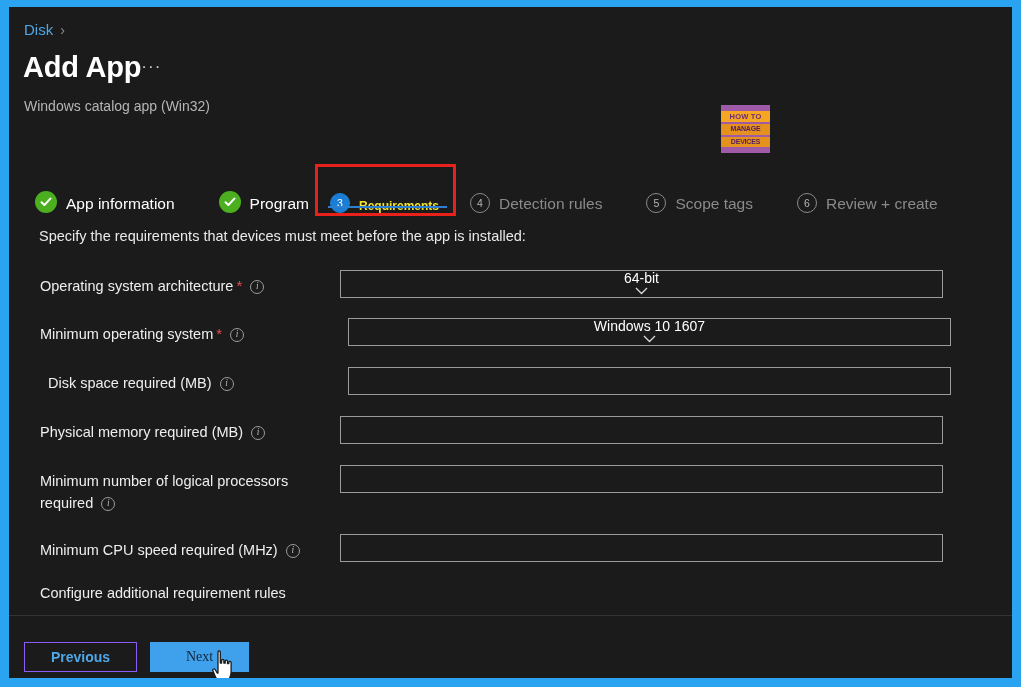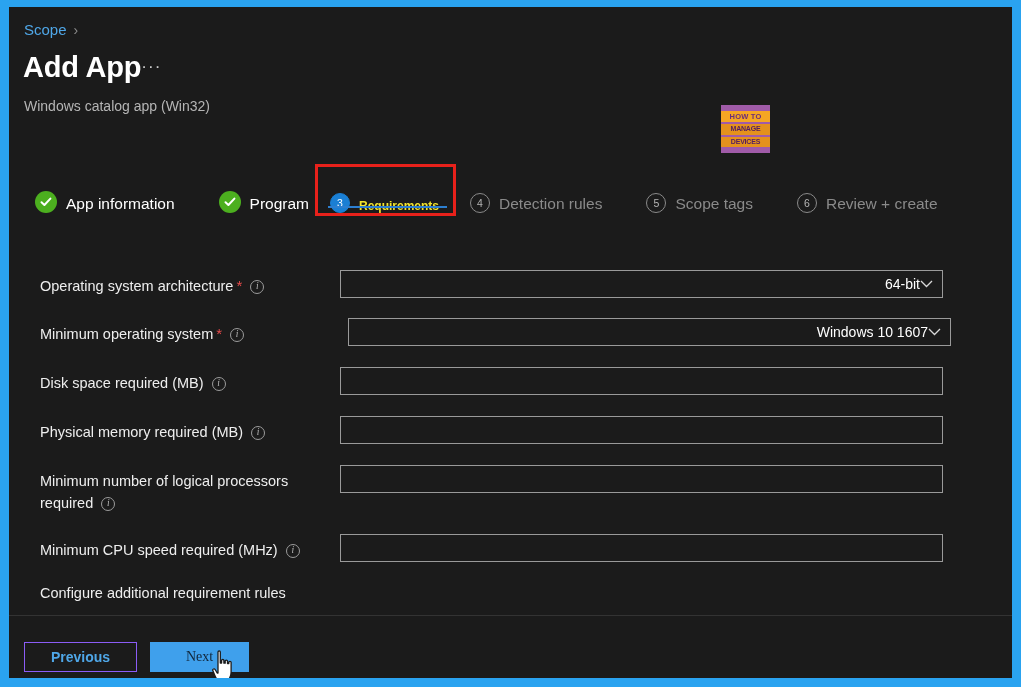--- a/index.html
+++ b/index.html
@@ -241,21 +241,21 @@
     background: #1b1b1b;
     border: 1px solid #9a9a9a;
     display: flex;
     align-items: center;
     padding: 0 9px;
     font-size: 14px;
     color: #ffffff;
     cursor: text;
     max-width: 603px;
   }
-  .field.dropdown { cursor: pointer; justify-content: flex-end; }
+  .field.dropdown { cursor: pointer; justify-content: center; flex-direction: column; }
   .field .chev {
     color: #d8d8d8;
     font-size: 12px;
     line-height: 1;
     display: block;
   }
   .field .val { line-height: 1; }
 
   #configure-link {
     position: absolute;
@@ -318,21 +318,21 @@
     height: 34px;
     pointer-events: none;
   }
 </style>
 </head>
 <body>
 
 <div id="app-frame">
 
   <div id="breadcrumb">
-    <span class="crumb-link">Scope</span>
+    <span class="crumb-link">Disk</span>
     <span class="crumb-sep">›</span>
   </div>
 
   <div id="page-title-row">
     <span id="page-title">Add App</span>
     <span id="title-ellipsis">···</span>
   </div>
   <div id="page-subtitle">Windows catalog app (Win32)</div>
 
   <div id="watermark">
@@ -382,20 +382,21 @@
     </div>
 
     <span class="tab-gap-md"></span>
 
     <div class="tab upcoming">
       <span class="num-circle">6</span>
       <span class="tab-label">Review + create</span>
     </div>
   </div>
 
+  <div id="form-intro">Specify the requirements that devices must meet before the app is installed:</div>
 
   <div class="form-row" style="top:263px;">
     <div class="form-label">
       <span>Operating system architecture</span><span class="req-star">*</span><span class="info-icon">i</span>
     </div>
     <div class="field dropdown">
       <span class="val">64-bit</span>
       <span class="chev">
         <svg width="13" height="8" viewBox="0 0 13 8">
             <path d="M1 1 L6.5 6.5 L12 1" stroke="#d8d8d8" stroke-width="1.3" fill="none"></path>
@@ -411,21 +412,21 @@
     <div class="field dropdown">
       <span class="val">Windows 10 1607</span>
       <span class="chev">
         <svg width="13" height="8" viewBox="0 0 13 8">
             <path d="M1 1 L6.5 6.5 L12 1" stroke="#d8d8d8" stroke-width="1.3" fill="none"></path>
           </svg>
       </span>
     </div>
   </div>
 
-  <div class="form-row" style="top:360px;">
+  <div class="form-row" style="top:360px;margin-left:8px;">
     <div class="form-label">
       <span>Disk space required (MB)</span><span class="info-icon">i</span>
     </div>
     <div class="field">
       <span class="val"></span>
     </div>
   </div>
 
   <div class="form-row" style="top:409px;">
     <div class="form-label">

